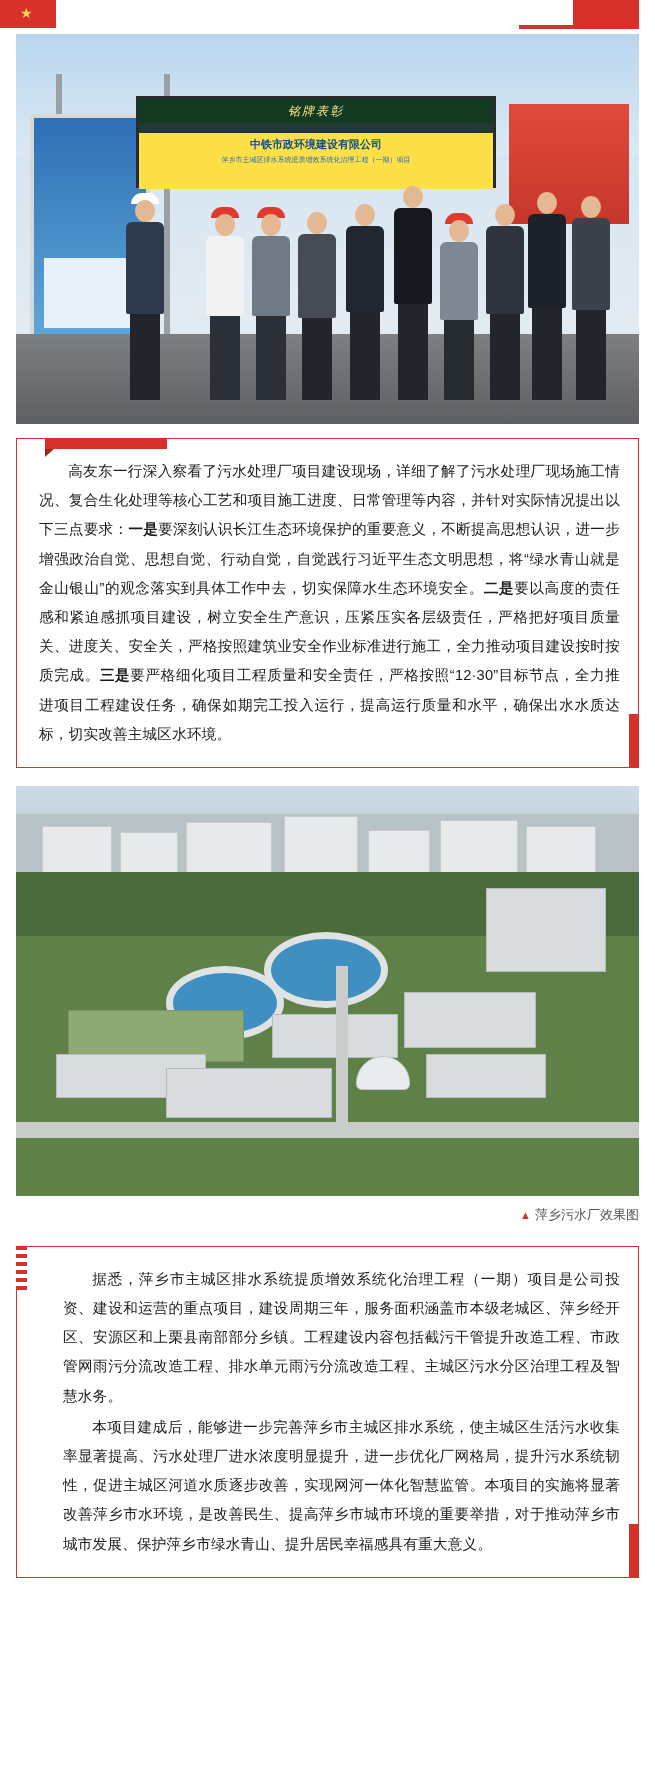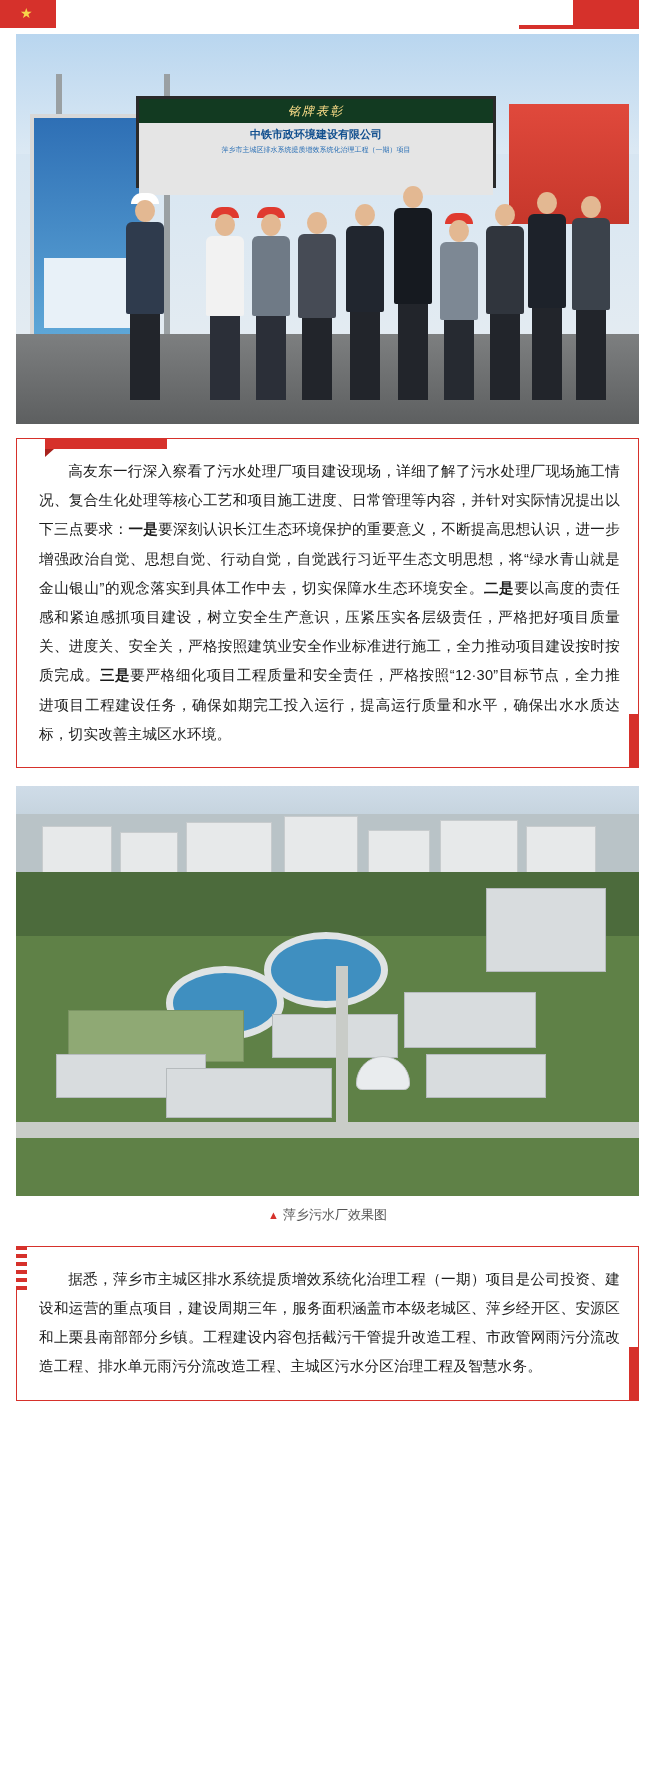--- a/index.html
+++ b/index.html
@@ -116,21 +116,21 @@
     margin: 0 16px 14px 16px;
     position: relative;
   }
   .photo {
     width: 100%;
     position: relative;
     overflow: hidden;
     display: block;
   }
   .caption {
-    text-align: center;
+    text-align: right;
     font-size: 13px;
     color: #555;
     margin: 10px 0 22px 0;
   }
   .caption .tri {
     color: #d6312b;
     margin-right: 4px;
     font-size: 11px;
   }
 
@@ -143,22 +143,22 @@
   .p1-board {
     position:absolute; left:120px; top:62px; width:360px; height:92px;
     background:#1f3a2e; border:3px solid #2a2a2a;
   }
   .p1-board-head {
     position:absolute; left:0; top:0; width:100%; height:24px;
     background:#123a21; color:#ffe08a; font-size:12px;
     text-align:center; line-height:24px; letter-spacing:2px;font-style:italic;
   }
   .p1-board-body {
-    position:absolute; left:0; top:24px; width:100%; height:72px;
-    background:#e5e5e5;
+    position:absolute; left:0; top:34px; width:100%; height:56px;
+    background:#fde047;
   }
   .p1-board-title {
     position:absolute; left:0; top:4px; width:100%;
     text-align:center; font-size:11px; color:#12508f; font-weight:bold;
   }
   .p1-board-sub {
     position:absolute; left:0; top:22px; width:100%;
     text-align:center; font-size:7px; color:#2a6fb5; line-height:10px;
   }
   .p1-leftpanel {
@@ -194,21 +194,21 @@
   .p2-bldg{position:absolute;background:#e7e9ea;border:1px solid #c7cbcd;}
   .p2-trees{position:absolute;left:0;top:86px;width:100%;height:70px;background:#4c6b3c;}
   .p2-lawn{position:absolute;left:0;top:150px;width:100%;height:260px;background:#5f8147;}
   .p2-tank{position:absolute;border-radius:50%;background:#3f8fc0;border:7px solid #dfe3e4;}
   .p2-roof{position:absolute;background:#d8dcde;border:1px solid #b6bbbd;}
   .p2-roofg{position:absolute;background:#8fa974;border:1px solid #7b9463;}
   .p2-road{position:absolute;background:#c9ccc8;}
   .p2-dome{position:absolute;width:54px;height:34px;border-radius:28px 28px 6px 6px;background:#e9ecee;border:1px solid #c5c9cb;}
 
   
-  .final-card p { margin-bottom: 2px; }
+  .final-card p { margin-bottom: 2px; margin-left: 24px; }
 </style>
 </head>
 <body>
 
 <div class="page">
 
   <div class="top-bar">
     <div class="left-block"></div>
     <div class="left-star">★</div>
     <div class="right-block"></div>
@@ -334,15 +334,16 @@
     </div>
     <div class="caption">
       <span class="tri">▲</span><span>萍乡污水厂效果图</span>
     </div>
   </div>
 
   <div class="text-card striped-card final-card">
     <div class="stripes"></div>
     <div class="corner-br"></div>
     <p class="indent">据悉，萍乡市主城区排水系统提质增效系统化治理工程（一期）项目是公司投资、建设和运营的重点项目，建设周期三年，服务面积涵盖市本级老城区、萍乡经开区、安源区和上栗县南部部分乡镇。工程建设内容包括截污干管提升改造工程、市政管网雨污分流改造工程、排水单元雨污分流改造工程、主城区污水分区治理工程及智慧水务。</p>
+    <p class="indent">本项目建成后，能够进一步完善萍乡市主城区排水系统，使主城区生活污水收集率显著提高、污水处理厂进水浓度明显提升，进一步优化厂网格局，提升污水系统韧性，促进主城区河道水质逐步改善，实现网河一体化智慧监管。本项目的实施将显著改善萍乡市水环境，是改善民生、提高萍乡市城市环境的重要举措，对于推动萍乡市城市发展、保护萍乡市绿水青山、提升居民幸福感具有重大意义。</p>
   </div>
 
 </div>
 
 </body></html>

